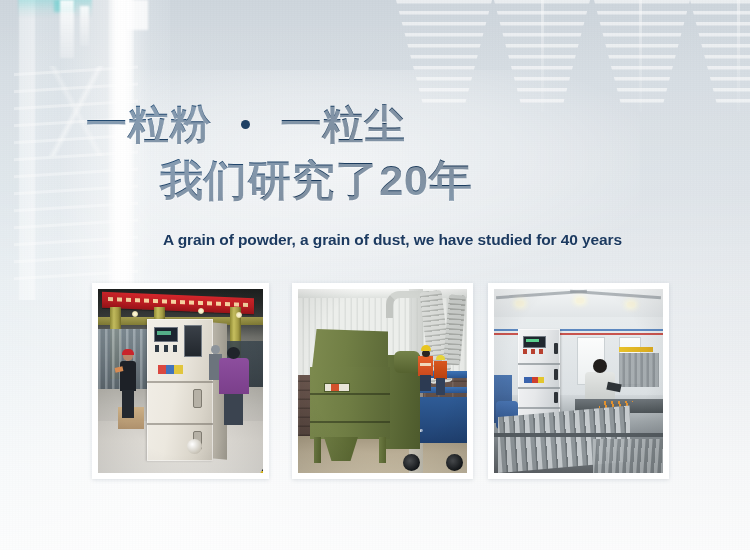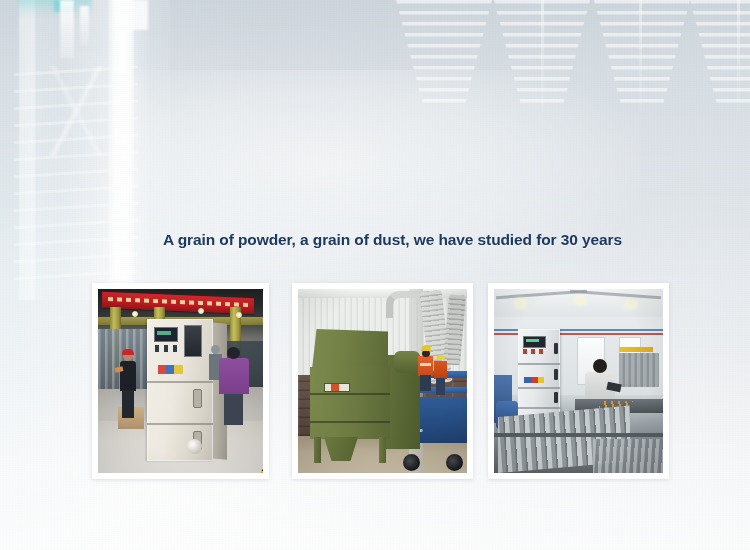--- a/index.html
+++ b/index.html
@@ -746,22 +746,26 @@
     <div class="truss t4"></div>
     <div class="bg-ceiling-beam" style="right:206px"></div>
     <div class="bg-ceiling-beam" style="right:108px"></div>
     <div class="bg-ceiling-beam" style="right:10px"></div>
   </div>
 
   <div class="bg-glow"></div>
   <div class="bg-haze"></div>
   <div class="bg-grain"></div>
 
-
-  <div class="subtitle">A grain of powder, a grain of dust, we have studied for 30 years</div>
+  <div class="headline">
+    <div class="hl-line hl-line-1"><span>一粒粉</span><span class="dot"></span><span>一粒尘</span></div>
+    <div class="hl-line hl-line-2">我们研究了20年</div>
+  </div>
+
+  <div class="subtitle">A grain of powder, a grain of dust, we have studied for 40 years</div>
 
   <div class="photo-strip">
 
     <div class="photo-frame p1">
       <div class="photo ph1">
         <div class="ph1-ceiling"></div>
         <div class="ph1-banner"></div>
         <div class="ph1-beam"></div>
         <div class="ph1-pillar a"></div>
         <div class="ph1-pillar b"></div>

